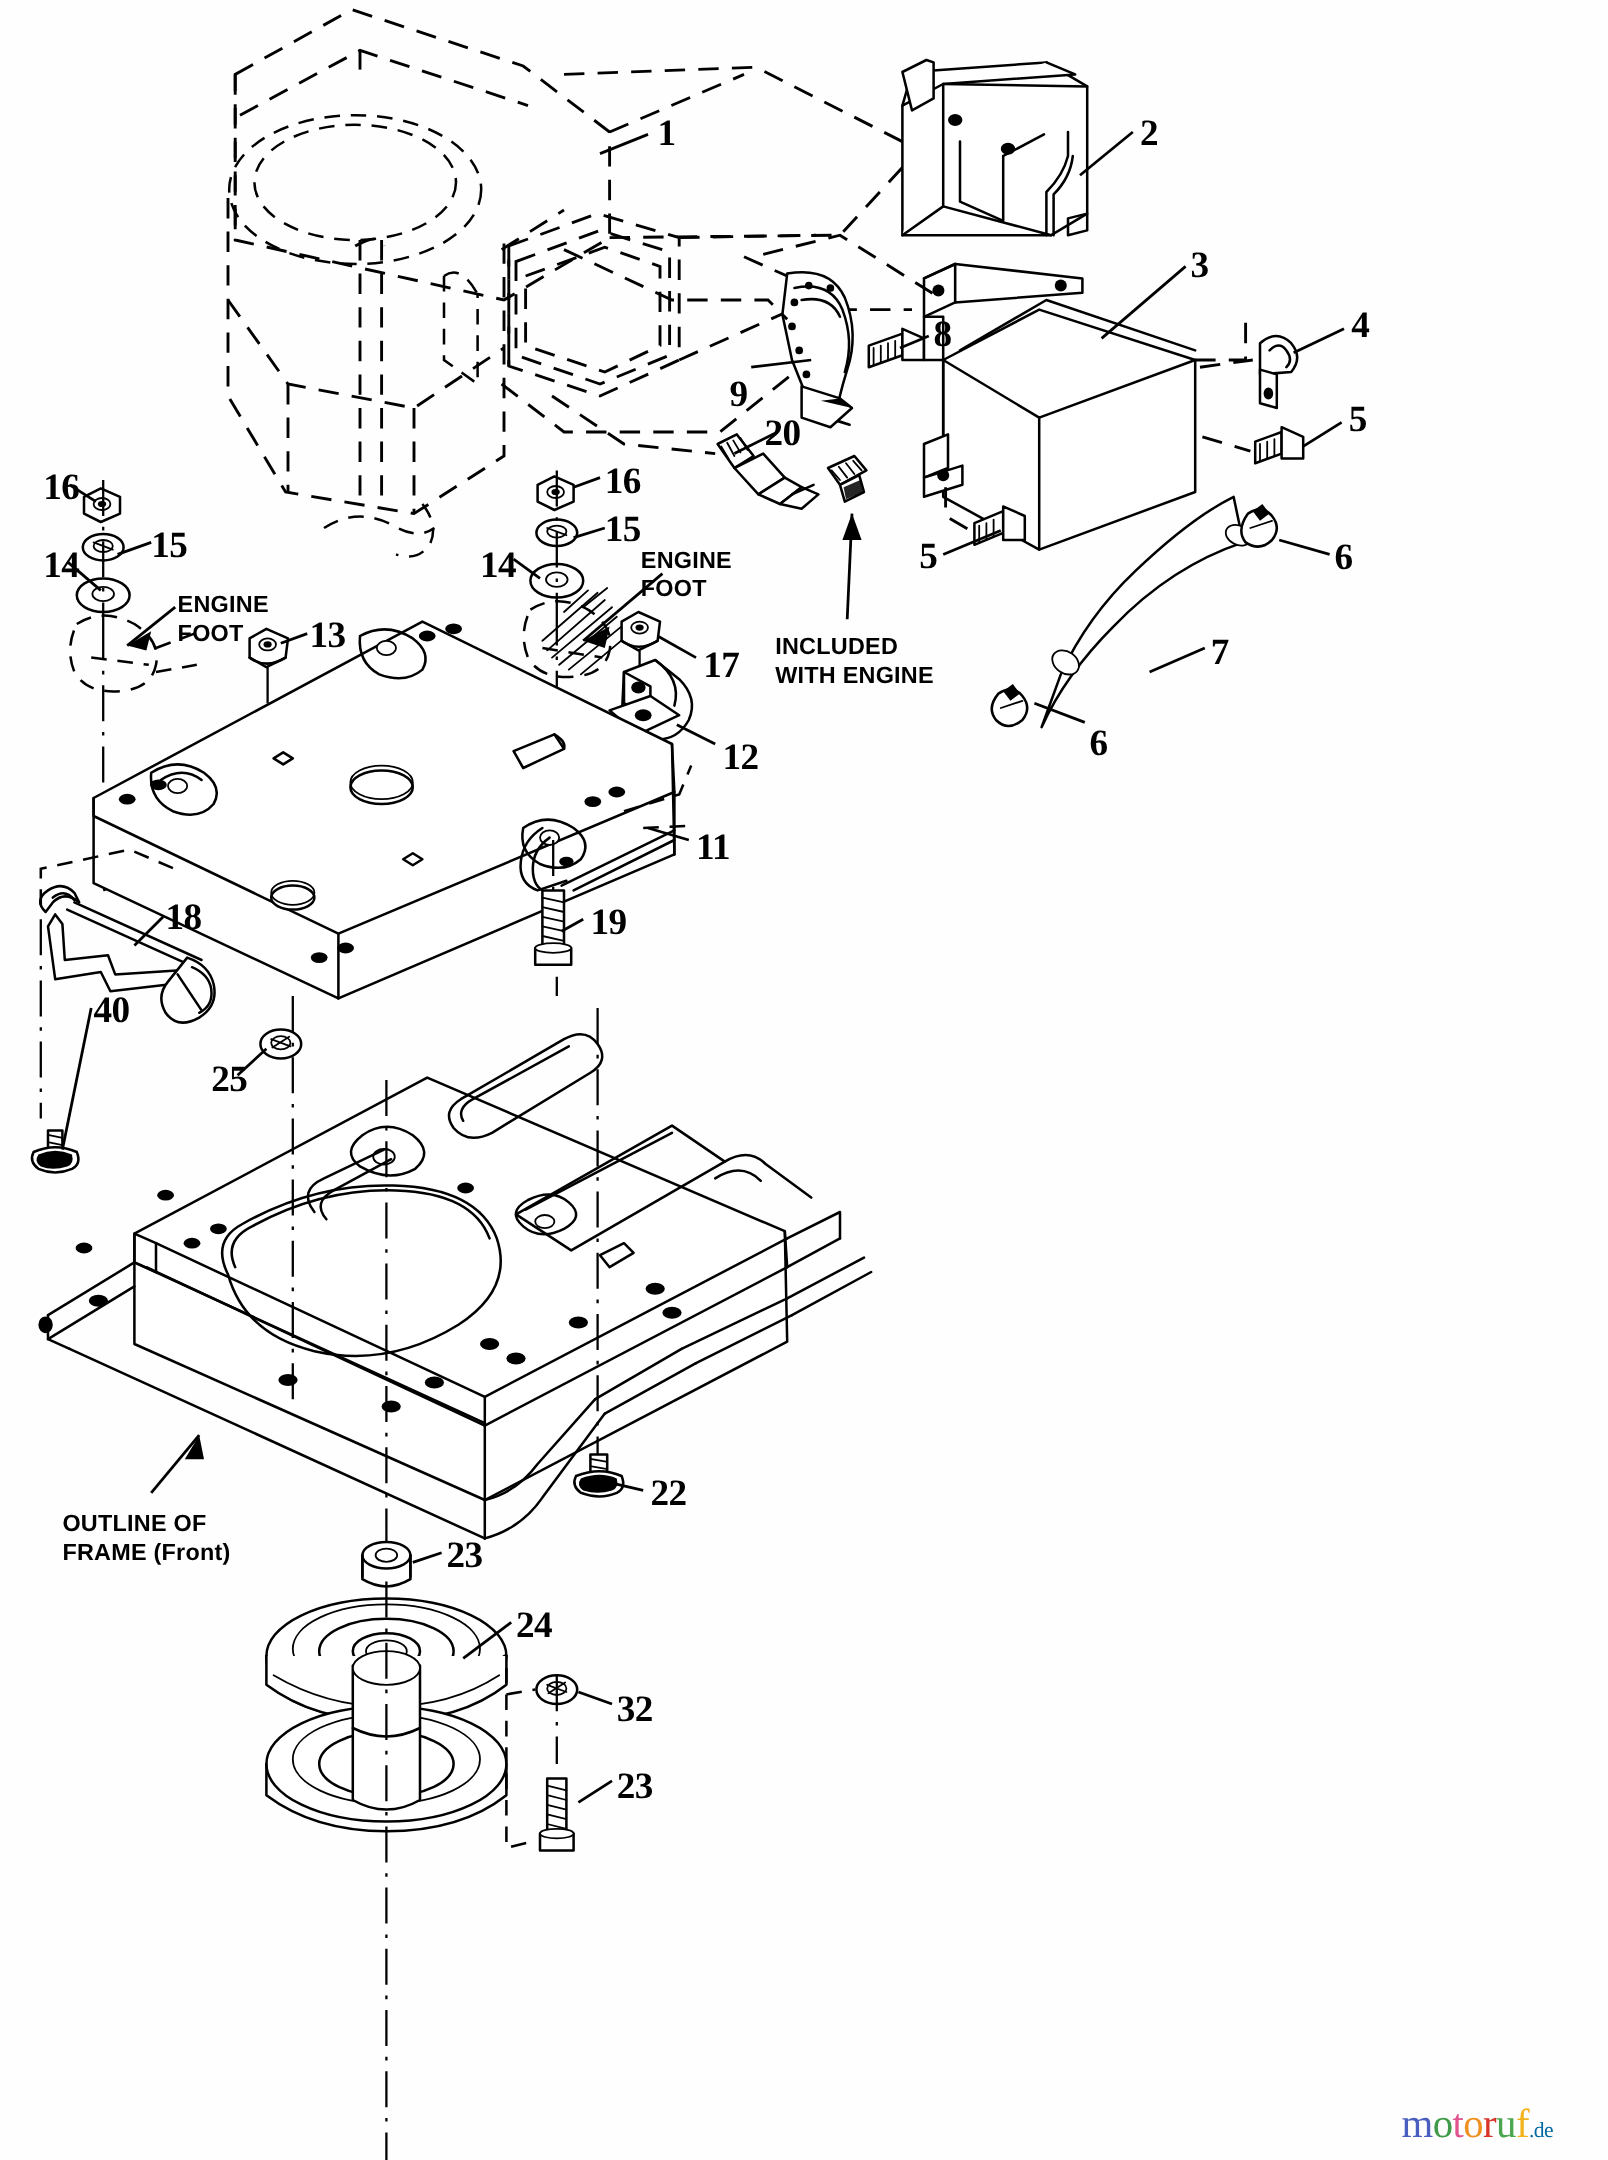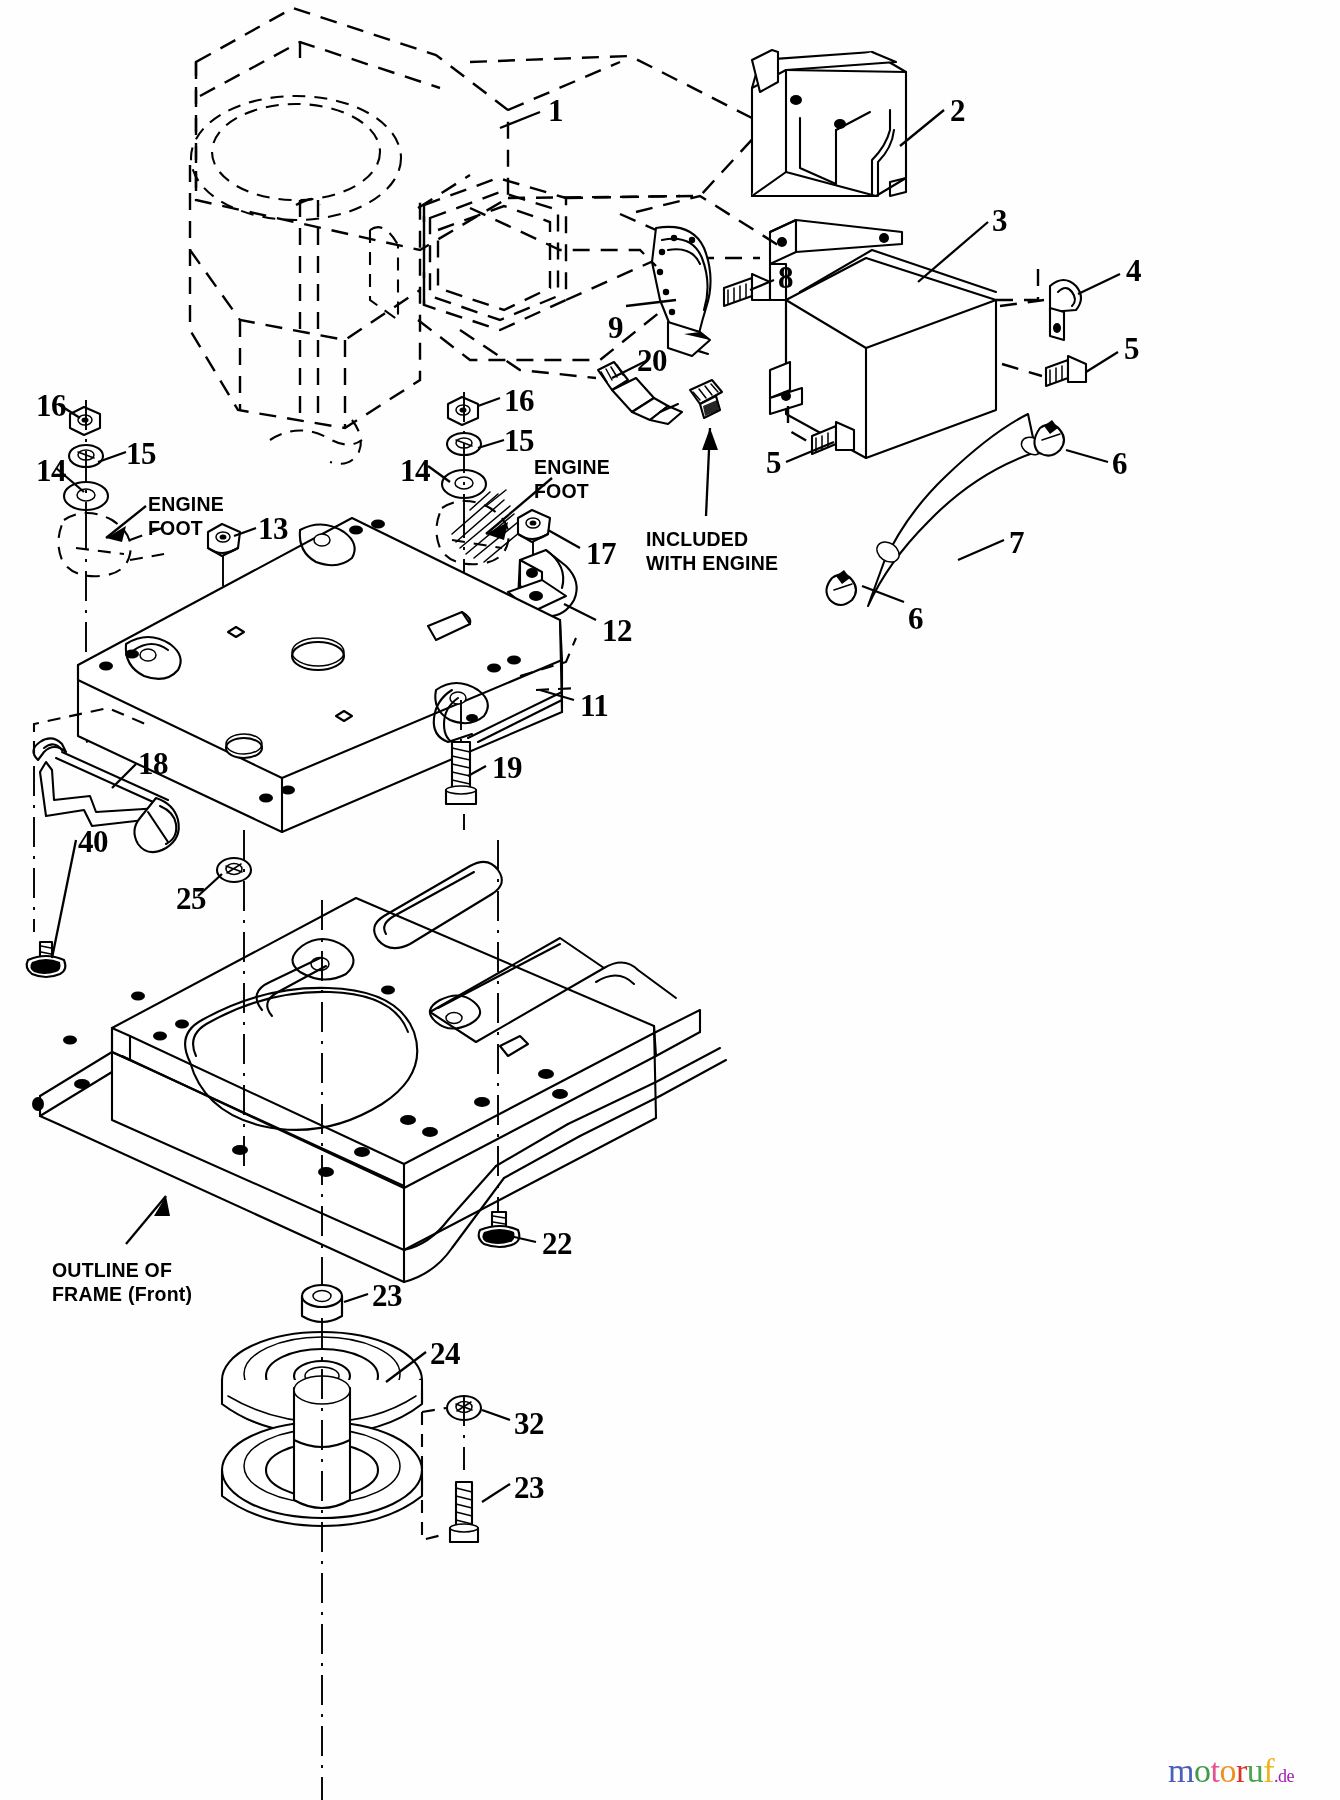--- a/index.html
+++ b/index.html
@@ -570,16 +570,16 @@
   <div class="anno" style="left:148px;top:492px">ENGINE
 FOOT</div>
   <div class="anno" style="left:534px;top:455px">ENGINE
 FOOT</div>
   <div class="anno" style="left:646px;top:527px">INCLUDED
 WITH ENGINE</div>
   <div class="anno" style="left:52px;top:1258px">OUTLINE OF
 FRAME (Front)</div>
 
   <div id="wm">
-    <span style="color: rgb(74, 94, 192);">m</span><span style="color: rgb(63, 154, 73);">o</span><span style="color: rgb(224, 85, 143);">t</span><span style="color: rgb(240, 144, 32);">o</span><span style="color: rgb(216, 52, 42);">r</span><span style="color: rgb(74, 166, 79);">u</span><span style="color: rgb(242, 178, 28);">f</span><span class="de" style="color: #a21caf; font-family: Liberation Serif, serif;">.de</span>
+    <span style="color: rgb(74, 94, 192);">m</span><span style="color: rgb(63, 154, 73);">o</span><span style="color: rgb(224, 85, 143);">t</span><span style="color: rgb(240, 144, 32);">o</span><span style="color: rgb(216, 52, 42);">r</span><span style="color: rgb(74, 166, 79);">u</span><span style="color: rgb(242, 178, 28);">f</span><span class="de" style="color: #0369a1; font-family: Liberation Serif, serif;">.de</span>
   </div>
 
 </div>
 
 </body></html>

